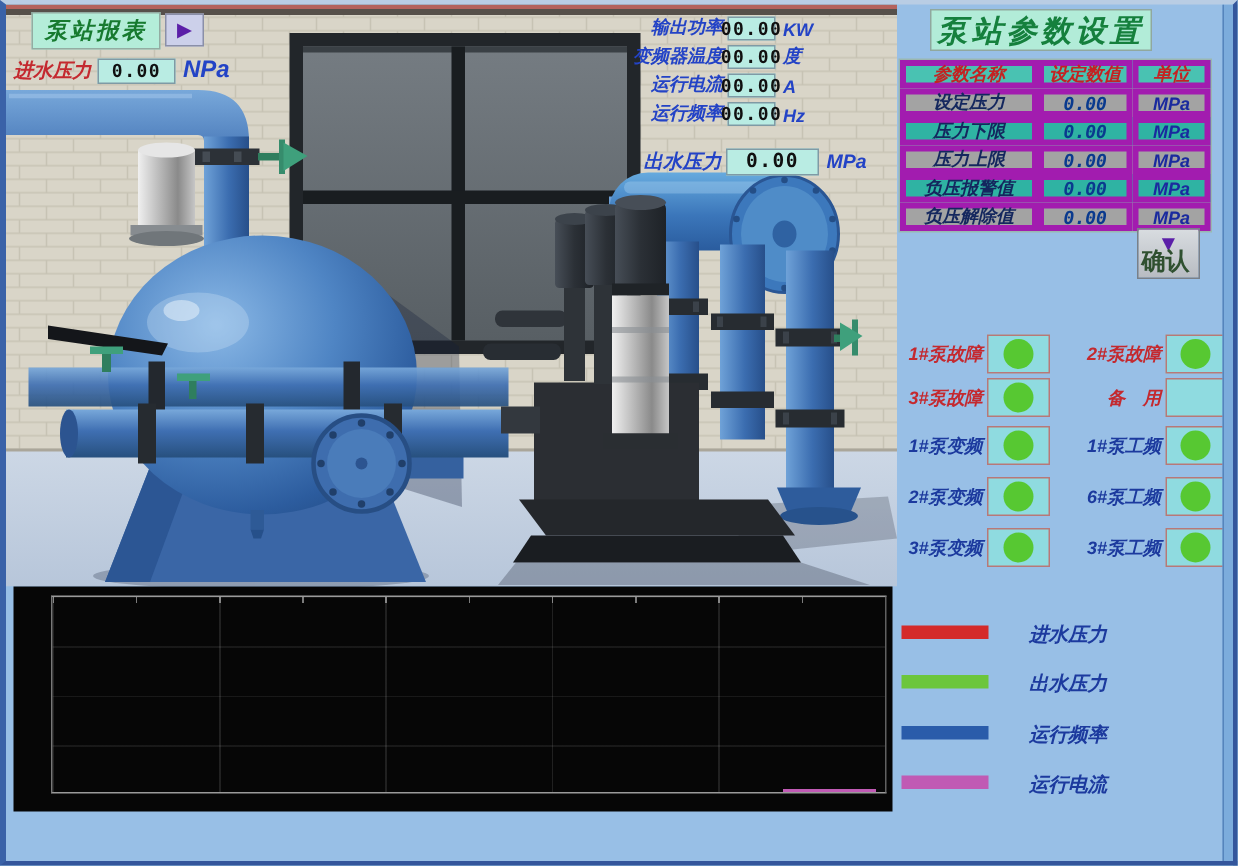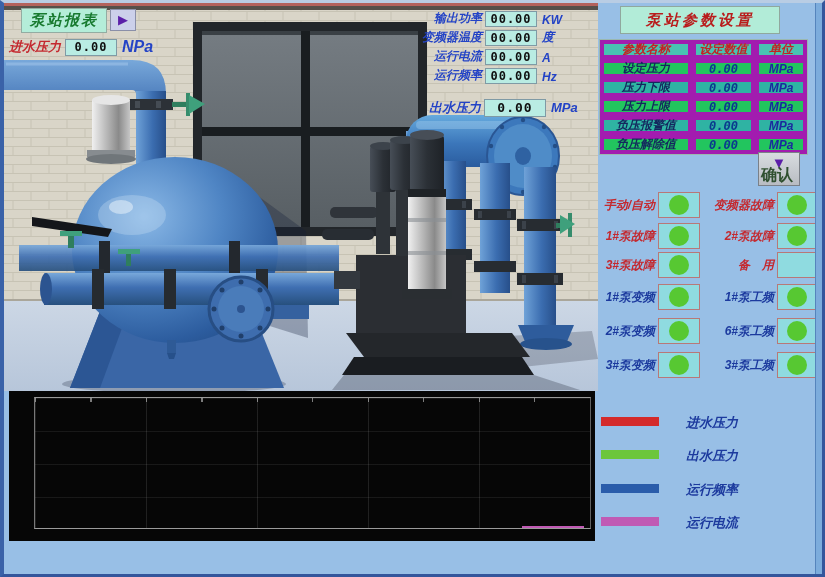--- a/index.html
+++ b/index.html
@@ -38,45 +38,45 @@
     background:#ccd0ea;border:1px solid #8a8fa8;
     color:#5b1fa8;font-size:13px;line-height:20px;text-align:center;
     cursor:pointer;
   }
   .inlet-row{position:absolute;left:5px;top:35px;display:flex;align-items:center;height:18px;}
   .inlet-row .lbl{font-size:13px;margin-right:4px;}
   .inlet-row .valbox{width:52px;height:17px;font-size:12px;}
   .inlet-row .unit{font-size:16px;margin-left:5px;}
   .readout{position:absolute;left:402px;display:flex;align-items:flex-end;height:17px;}
   .readout .rl{width:76px;text-align:right;font-size:12px;}
-  .readout .valbox{width:52px;height:16px;font-size:12px;margin-left:3px;}
+  .readout .valbox{width:32px;height:16px;font-size:12px;margin-left:3px;}
   .readout .unit{font-size:12px;margin-left:5px;}
   .outlet-row{position:absolute;left:417px;top:95px;display:flex;align-items:center;height:19px;}
   .outlet-row .rl{width:60px;text-align:right;font-size:13px;}
   .outlet-row .valbox{width:62px;height:18px;font-size:13px;margin-left:3px;}
   .outlet-row .unit{font-size:13px;margin-left:5px;}
   
   .panel-title{
-    position:absolute;left:616px;top:3px;width:160px;height:28px;
+    position:absolute;left:616px;top:3px;width:148px;height:28px;
     background:#b2ecd8;border:1px solid #90a89e;
-    color:#b91c1c;font-size:15px;font-weight:bold;font-style:italic;
+    color:#15803d;font-size:20px;font-weight:bold;font-style:italic;
     letter-spacing:3px;display:flex;align-items:center;justify-content:center;
   }
   .ptable{
     position:absolute;left:595px;top:36px;width:209px;
     border:1px solid #9ab8b0;border-collapse:collapse;
     display:grid;grid-template-columns:92px 63px 52px;
   }
   .ptable .cell{
     height:19px;border:4px solid #a21caf;
     display:flex;align-items:center;justify-content:center;
     font-size:12px;font-weight:bold;font-style:italic;white-space:nowrap;
   }
   .t-head{background:#49c2b2;color:#c42222;}
-  .t-light{background:#22c55e;}
+  .t-light{background:#a3a3a3;}
   .t-dark{background:#2fb3a3;}
   .t-name{color:#14275e;}
   .t-val{color:#0a3a8e;font-style:normal;font-family:"DejaVu Sans Mono",monospace;font-size:12px;}
   .t-unit{color:#1a2a9e;}
   .confirm-btn{
     position:absolute;left:754px;top:149px;width:42px;height:34px;
     background:linear-gradient(#d8dce0,#b8bcc2);border:1px solid #7a8088;
     display:flex;flex-direction:column;align-items:center;justify-content:center;
     cursor:pointer;line-height:1;
   }
@@ -402,30 +402,20 @@
     <div class="cell t-light t-name">负压解除值</div>
     <div class="cell t-light t-val">0.00</div>
     <div class="cell t-light t-unit">MPa</div>
   </div>
 
   <div class="confirm-btn">
     <span class="tri">▼</span>
     <span class="txt">确认</span>
   </div>
 
-  <div class="ind-row" style="top:189px">
-    <span class="ind-label l1" data-color="red">手动/自动</span>
-    <span class="lamp" data-state="on">
-        <span class="lamp-circle"></span>
-      </span>
-    <span class="ind-label l2" data-color="red">变频器故障</span>
-    <span class="lamp small" data-state="on">
-        <span class="lamp-circle"></span>
-      </span>
-  </div>
   <div class="ind-row" style="top:220px">
     <span class="ind-label l1" data-color="red">1#泵故障</span>
     <span class="lamp" data-state="on">
         <span class="lamp-circle"></span>
       </span>
     <span class="ind-label l2" data-color="red">2#泵故障</span>
     <span class="lamp small" data-state="on">
         <span class="lamp-circle"></span>
       </span>
   </div>

